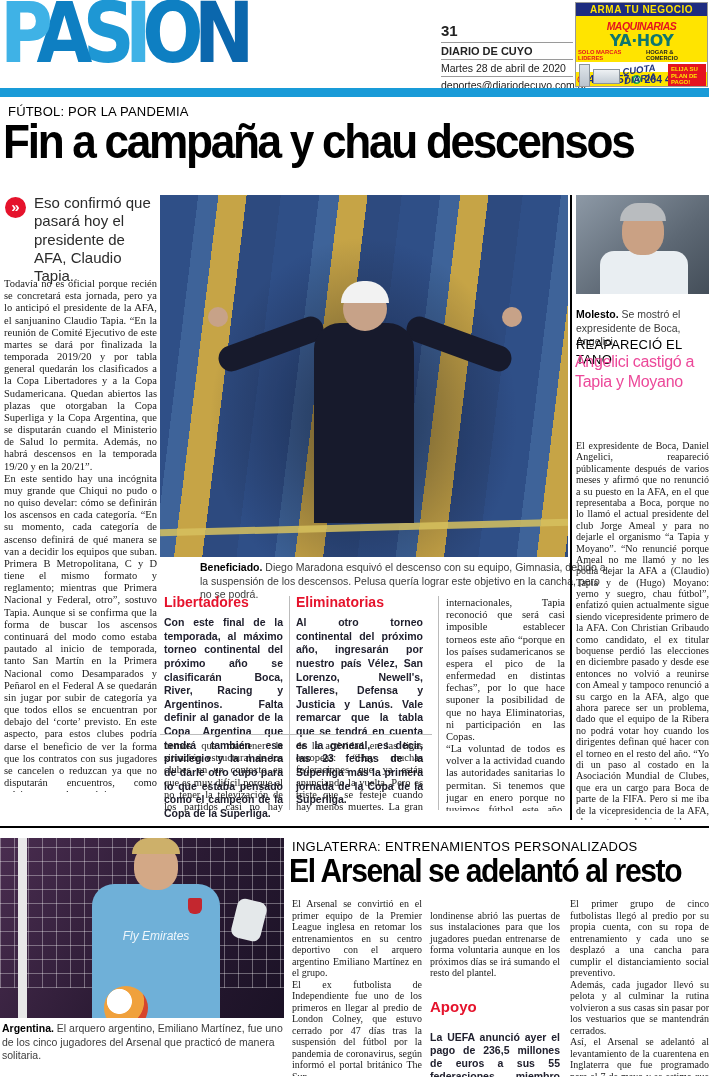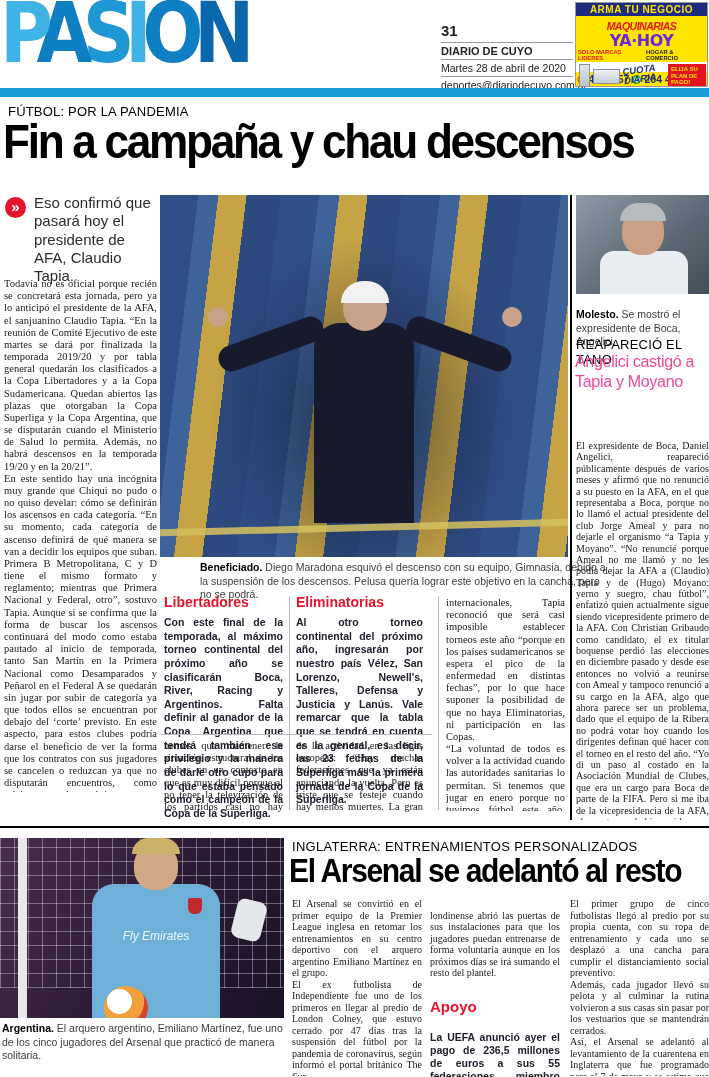--- a/index.html
+++ b/index.html
@@ -22,21 +22,21 @@
   .pageinfo .paper { font-weight:bold; font-size:11px; }
   .bluebar { position:absolute; left:0; top:88px; width:709px; height:9px; background:#199bd8; }
 
   
   .ad { position:absolute; left:575px; top:2px; width:133px; height:85px; border:1px solid #999;
         display:flex; flex-direction:column; overflow:hidden; background:#fff; }
   .ad-top { background:#1e2c80; color:#ffe400; font-weight:bold; font-size:10px; text-align:center;
         letter-spacing:.5px; padding:1px 0; }
   .ad-brand { background:#ffe400; text-align:center; padding:1px 0 0 0; line-height:1; }
   .ad-maq { color:#e5131f; font-style:italic; font-weight:bold; font-size:10.5px; letter-spacing:-.5px; }
-  .ad-yahoy { color:#6d28d9; font-weight:bold; font-size:16px; letter-spacing:-.5px; font-family:"DejaVu Sans",sans-serif; }
+  .ad-yahoy { color:#0f766e; font-weight:bold; font-size:16px; letter-spacing:-.5px; font-family:"DejaVu Sans",sans-serif; }
   .ad-tags { background:#ffe400; font-size:5.8px; font-weight:bold; display:flex; justify-content:space-around; padding:0 2px 1px 2px; }
   .ad-tag-red { color:#e5131f; } .ad-tag-dark { color:#222; }
   .ad-mid { flex:1; position:relative; background:#fff; }
   .appl1 { position:absolute; left:3px; top:2px; width:11px; height:24px; background:linear-gradient(#dfe5ea,#b9c2cc); border:1px solid #8a939c; }
   .appl2 { position:absolute; left:17px; top:7px; width:27px; height:15px; background:linear-gradient(#eef1f4,#c3ccd4); border:1px solid #8a939c; }
   .ad-cuota { position:absolute; left:47px; top:3px; color:#20337f; font-weight:bold; font-style:italic;
         font-size:9.5px; line-height:.95; transform:rotate(-8deg); text-align:center; }
   .ad-plan { position:absolute; right:1px; top:2px; background:#e5131f; color:#ffe400; font-weight:bold;
         font-size:6px; line-height:1.1; padding:2px 3px; text-align:left; width:38px; }
   .ad-phones { background:#ffe400; display:flex; align-items:center; justify-content:center; gap:3px;

